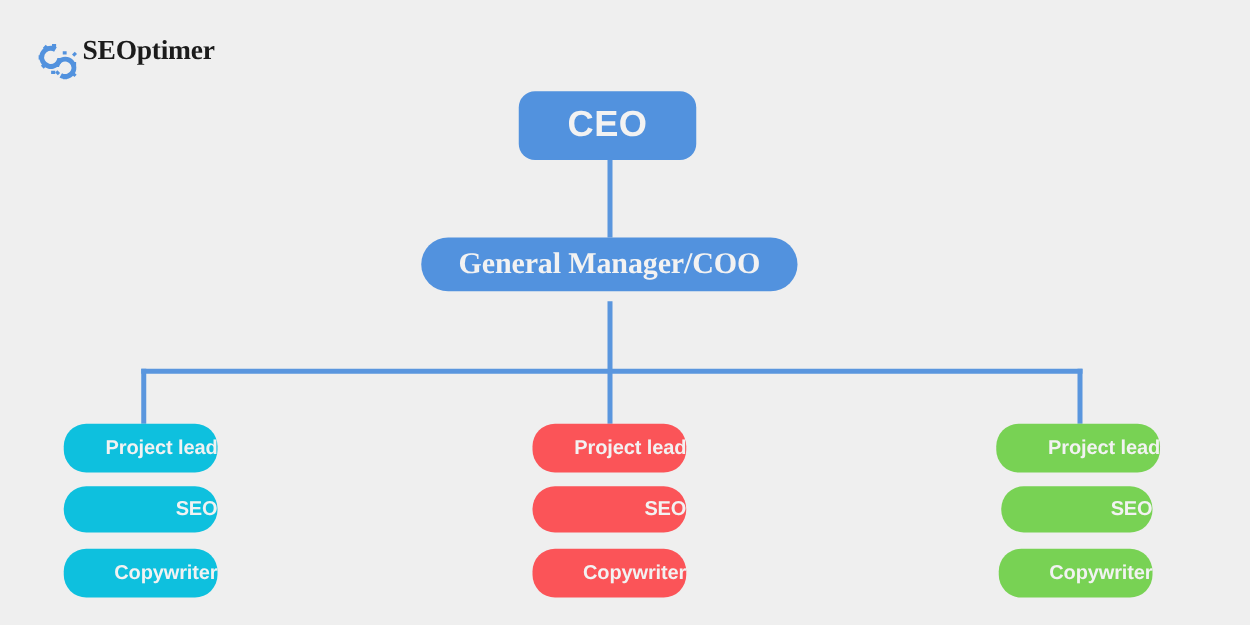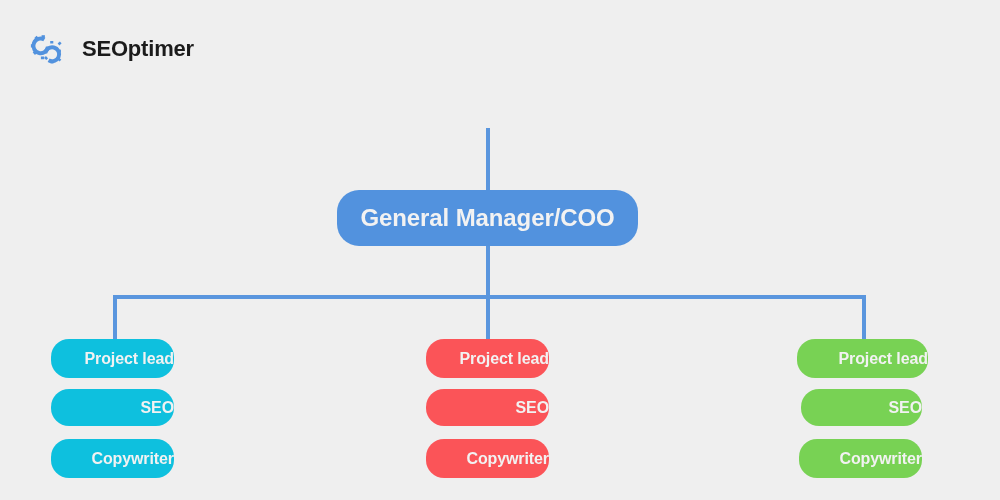--- a/index.html
+++ b/index.html
@@ -19,22 +19,23 @@
     height: 500px;
     background: #efefef;
   }
 
   
   #logo {
     position: absolute;
     left: 26px;
     top: 29px;
     display: flex;
-    align-items: center;
-    gap: 16px;
+    align-items: flex-start;
+    gap: 0;
+    font-family: Liberation Serif, serif;
   }
   #logo .logo-mark {
     width: 40px;
     height: 40px;
     display: block;
   }
   #logo .logo-text {
     font-size: 22px;
     font-weight: bold;
     color: #1b1b1b;
@@ -123,22 +124,25 @@
   <div class="line v-line" style="left:486px; top:128px; height:62px;"></div>
 
   <div class="line v-line" style="left:486px; top:241px; height:98px;"></div>
 
   <div class="line h-line" style="left:113px; top:295px; width:753px;"></div>
 
   <div class="line v-line" style="left:113px; top:295px; height:44px;"></div>
 
   <div class="line v-line" style="left:862px; top:295px; height:44px;"></div>
 
+  <div class="node node-ceo" style="left:415px; top:73px; width:142px; height:55px;">
+    <span>CEO</span>
+  </div>
 
-  <div class="node node-gm" style="left:337px; top:190px; width:301px; height:56px;">
+  <div class="node node-gm" style="left:337px; top:190px; width:301px; height:43px;font-family:Liberation Serif, serif;">
     <span>General Manager/COO</span>
   </div>
 
   <div class="node node-leaf c-cyan" style="left:51px; top:339px; width:123px; height:39px;">
     <span>Project lead</span>
   </div>
   <div class="node node-leaf c-cyan" style="left:51px; top:389px; width:123px; height:37px;">
     <span>SEO</span>
   </div>
   <div class="node node-leaf c-cyan" style="left:51px; top:439px; width:123px; height:39px;">

